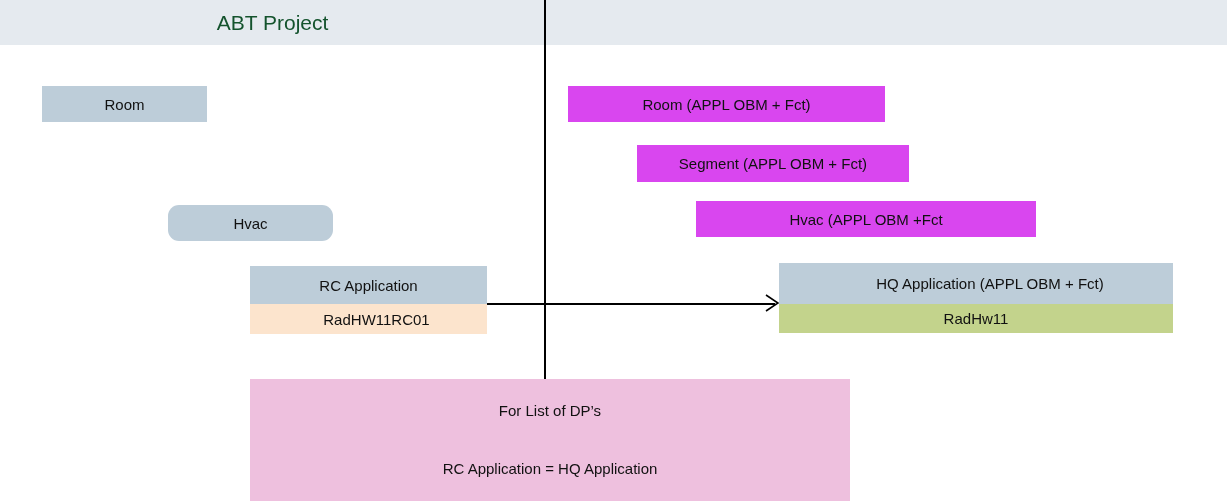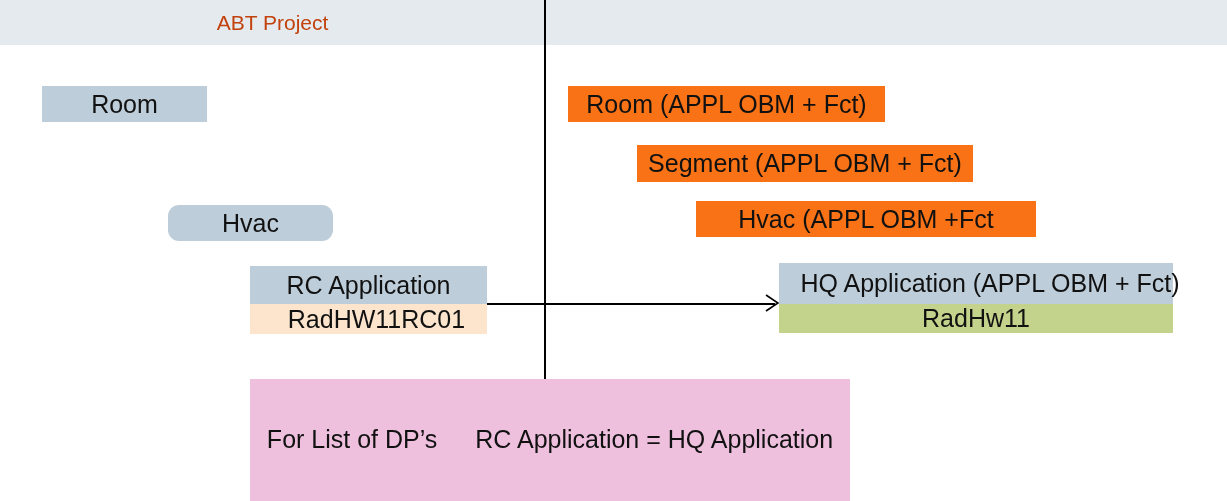--- a/index.html
+++ b/index.html
@@ -23,49 +23,49 @@
   }
   .header-band.left  { left: 0;     width: 545px; }
   .header-band.right { left: 546px; width: 681px; }
   .header-title {
     position: absolute;
     top: 0;
     height: 45px;
     line-height: 45px;
     text-align: center;
     font-size: 21px;
-    color: #c2410c;
+    color: #14532d;
     white-space: nowrap;
   }
   .header-title.left  { left: 0;     width: 545px; }
   .header-title.right { left: 546px; width: 681px; }
 
   .divider {
     position: absolute;
     left: 544px;
     top: 0;
     width: 2px;
     height: 379px;
     background: #000000;
   }
 
   .node {
     position: absolute;
     box-sizing: border-box;
     display: flex;
     align-items: center;
     justify-content: center;
-    font-size: 25px;
+    font-size: 15px;
     color: #111111;
     white-space: nowrap;
   }
 
   
   .fill-blue   { background: #bdcdd9; }
-  .fill-green  { background: #f97316; }
+  .fill-green  { background: #d946ef; }
   .fill-peach  { background: #fce4cd; }
   .fill-olive  { background: #c3d38c; }
   .fill-pink   { background: #eec0de; }
 
   .stack-label {
     line-height: 1.35;
     text-align: center;
   }
 
   
@@ -103,33 +103,33 @@
 
 
   <div class="node fill-blue" style="left:168px; top:205px; width:165px; height:36px;border-radius:11px;">Hvac</div>
 
   <div class="node fill-blue" style="left:250px; top:266px; width:237px; height:38px;">RC Application</div>
 
   <div class="node fill-peach" style="left:250px; top:304px; width:237px; height:30px;padding-left:16px;">RadHW11RC01</div>
 
   <div class="node fill-green" style="left:568px; top:86px; width:317px; height:36px;">Room (APPL OBM + Fct)</div>
 
-  <div class="node fill-green" style="left:637px; top:145px; width:336px; height:37px;">Segment (APPL OBM + Fct)</div>
+  <div class="node fill-green" style="left:637px; top:145px; width:272px; height:37px;">Segment (APPL OBM + Fct)</div>
 
   <div class="node fill-green" style="left:696px; top:201px; width:340px; height:36px;">Hvac (APPL OBM +Fct</div>
 
   <div class="node fill-blue" style="left:779px; top:263px; width:394px; height:41px;padding-left:28px;">HQ Application  (APPL OBM + Fct)</div>
 
   <div class="node fill-olive" style="left:779px; top:304px; width:394px; height:29px;">RadHw11</div>
 
   <div class="arrow-line"></div>
   <div class="arrow-head">
     <svg width="14" height="18" viewBox="0 0 14 18">
       <polyline points="1,1 13,9 1,17" fill="none" stroke="#000000" stroke-width="1.6"></polyline>
     </svg>
   </div>
 
-  <div class="node fill-pink" style="left:250px; top:379px; width:600px; height:122px; flex-direction:row;gap:38px;">
+  <div class="node fill-pink" style="left:250px; top:379px; width:600px; height:122px; flex-direction:column;gap:38px;">
     <div class="stack-label">For List of DP’s</div>
     <div class="stack-label">RC Application = HQ Application</div>
   </div>
 
 </div>
 
 </body></html>

